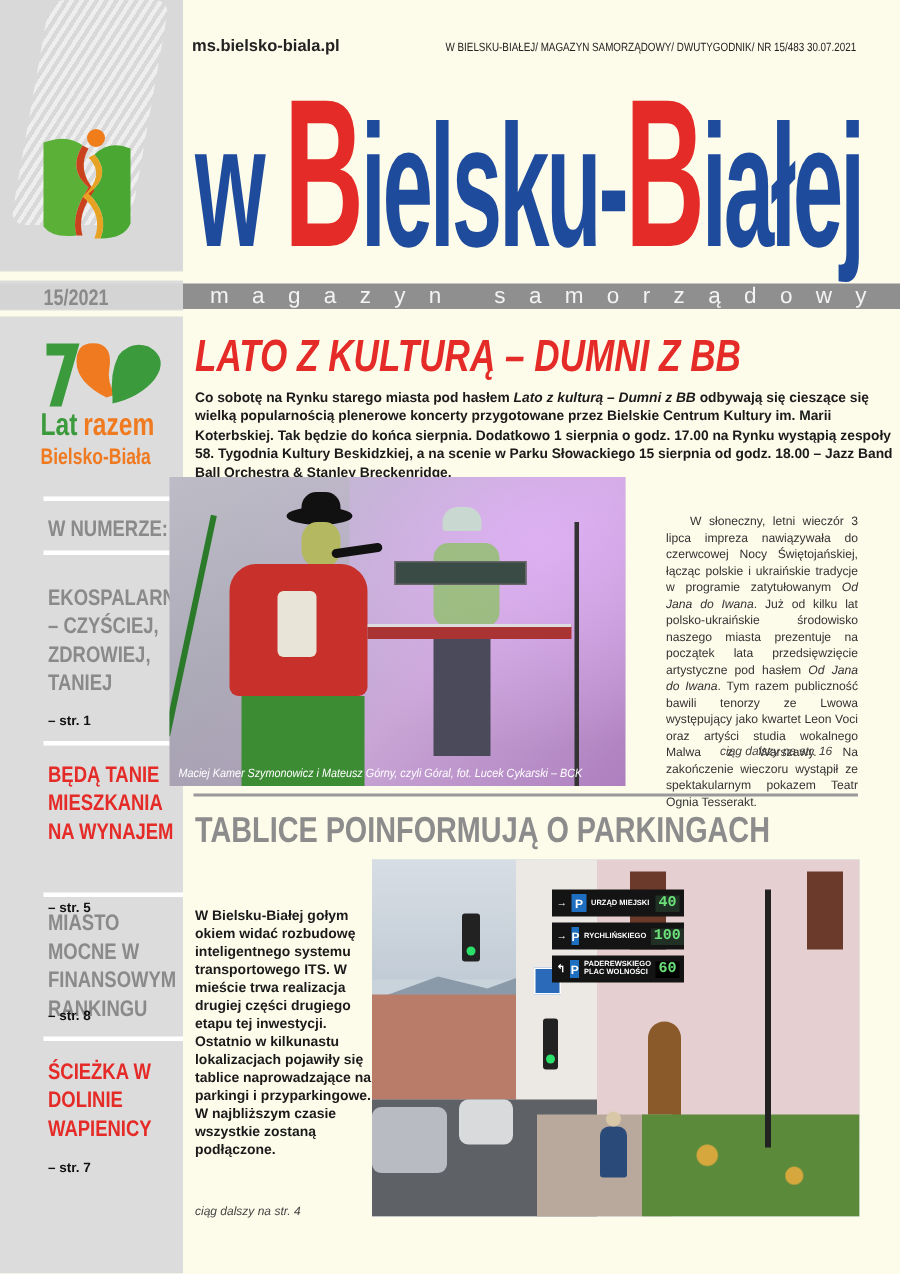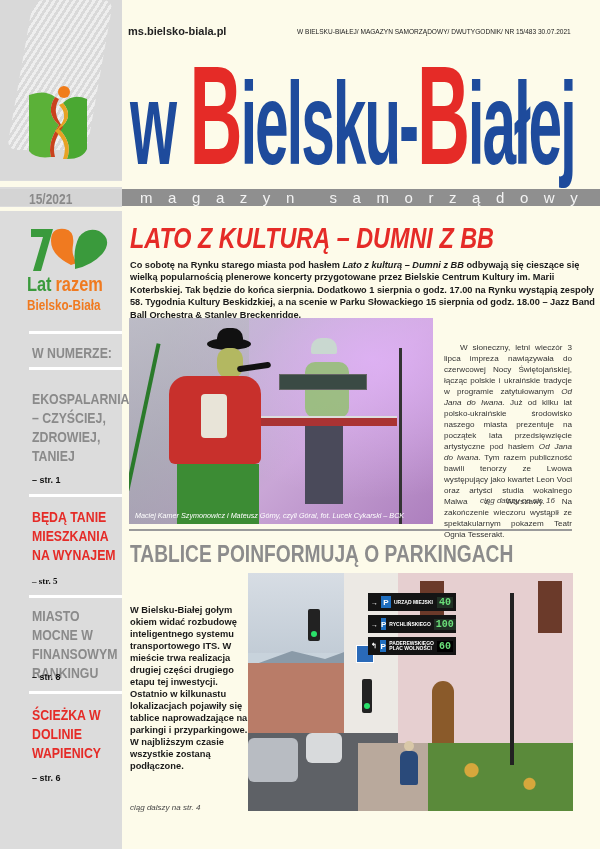--- a/index.html
+++ b/index.html
@@ -33,21 +33,21 @@
 
   
   .site-url { position: absolute; left: 128px; top: 25px; font: bold 11px "Liberation Sans", sans-serif; color: #222; }
   .mast-meta { position: absolute; left: 297px; top: 27px; font: 8px "Liberation Sans", sans-serif; color: #222; white-space: nowrap; transform: scaleX(0.82); transform-origin: left; }
   .mast-title { position: absolute; left: 130px; top: 58px; font: bold 84px "Liberation Sans", sans-serif; color: #1e4b9c; white-space: nowrap; letter-spacing: -3px; transform: scaleX(0.72) scaleY(1.38); transform-origin: left top; line-height: 84px; }
   .mast-title .b { color: #e52b27; font-size: 102px; }
 
   
   .a1-title { position: absolute; left: 130px; top: 222px; font: italic bold 30px "Liberation Sans", sans-serif; color: #e52b27; white-space: nowrap; transform: scaleX(0.78); transform-origin: left; line-height: 32px; }
   .a1-lead { position: absolute; left: 130px; top: 259px; width: 468px; font: bold 9.2px "Liberation Sans", sans-serif; color: #1a1a1a; line-height: 12.4px; }
-  .a1-photo { position: absolute; left: 129px; top: 318px; width: 304px; height: 206px; overflow: hidden;
+  .a1-photo { position: absolute; left: 113px; top: 318px; width: 304px; height: 206px; overflow: hidden;
     background: linear-gradient(135deg, #c3c1cf 0%, #b9b3c7 30%, #c9a6d6 60%, #ad7fbe 100%); }
   .a1-caption { position: absolute; left: 6px; bottom: 4px; font: italic 8px "Liberation Sans", sans-serif; color: #fff; white-space: nowrap; transform: scaleX(0.9); transform-origin: left; }
   .a1-body { position: absolute; left: 444px; top: 342px; width: 128px; font: 8.1px "Liberation Sans", sans-serif; color: #333; line-height: 11px; text-align: justify; text-indent: 16px; }
   .a1-cont { position: absolute; left: 480px; top: 496px; font: italic 8px "Liberation Sans", sans-serif; color: #444; }
   .rule { position: absolute; left: 129px; height: 2px; background: #9a9a9a; }
 
   
   .a2-title { position: absolute; left: 130px; top: 541px; font: bold 24px "Liberation Sans", sans-serif; color: #8c8c8c; white-space: nowrap; transform: scaleX(0.8); transform-origin: left; line-height: 26px; }
   .a2-body { position: absolute; left: 130px; top: 604px; width: 118px; font: bold 9.3px "Liberation Sans", sans-serif; color: #1a1a1a; line-height: 12px; }
   .a2-cont { position: absolute; left: 130px; top: 803px; font: italic 8px "Liberation Sans", sans-serif; color: #444; }
@@ -112,29 +112,29 @@
 
 <div class="sb-sep" style="top:331px;"></div>
 <div class="sb-head" style="top:344px;">W NUMERZE:</div>
 <div class="sb-sep" style="top:367px;"></div>
 
 <div class="sb-item grey" style="top: 389px; color: rgb(138, 138, 138);">EKOSPALARNIA – CZYŚCIEJ, ZDROWIEJ, TANIEJ</div>
 <div class="sb-page" style="top:475px;">– str. 1</div>
 <div class="sb-sep" style="top:494px;"></div>
 
 <div class="sb-item red" style="top: 507px; color: rgb(229, 43, 39);">BĘDĄ TANIE MIESZKANIA NA WYNAJEM</div>
-<div class="sb-page" style="top:576px;font-family:Liberation Serif, serif;">– str. 5</div>
+<div class="sb-page" style="top:600px;">– str. 5</div>
 <div class="sb-sep" style="top:595px;"></div>
 
 <div class="sb-item grey" style="top: 606px; color: rgb(138, 138, 138);">MIASTO MOCNE W FINANSOWYM RANKINGU</div>
 <div class="sb-page" style="top:672px;">– str. 8</div>
 <div class="sb-sep" style="top:691px;"></div>
 
 <div class="sb-item red" style="top: 705px; color: rgb(229, 43, 39);">ŚCIEŻKA W DOLINIE WAPIENICY</div>
-<div class="sb-page" style="top:773px;">– str. 6</div>
+<div class="sb-page" style="top:773px;">– str. 7</div>
 
 <div class="site-url">ms.bielsko-biala.pl</div>
 <div class="mast-meta">W BIELSKU-BIAŁEJ/ MAGAZYN SAMORZĄDOWY/ DWUTYGODNIK/  NR 15/483  30.07.2021</div>
 <div class="mast-title"><span>w </span><span class="b">B</span><span>ielsku-</span><span class="b">B</span><span>iałej</span></div>
 
 <div class="a1-title">LATO Z KULTURĄ – DUMNI Z BB</div>
 <div class="a1-lead"><span>Co sobotę na Rynku starego miasta pod hasłem </span><em>Lato z kulturą – Dumni z BB</em><span> odbywają się cieszące się wielką popularnością plenerowe koncerty przygotowane przez Bielskie Centrum Kultury im. Marii Koterbskiej. Tak będzie do końca sierpnia. Dodatkowo 1 sierpnia o godz. 17.00 na Rynku wystąpią zespoły 58. Tygodnia Kultury Beskidzkiej, a na scenie w Parku Słowackiego 15 sierpnia od godz. 18.00 – Jazz Band Ball Orchestra &amp; Stanley Breckenridge.</span></div>
 
 <div class="a1-photo">
   <div class="ph" style="left:0;top:0;width:304px;height:206px;background:radial-gradient(ellipse at 80% 20%, rgba(230,180,255,0.7), rgba(0,0,0,0) 60%);"></div>

